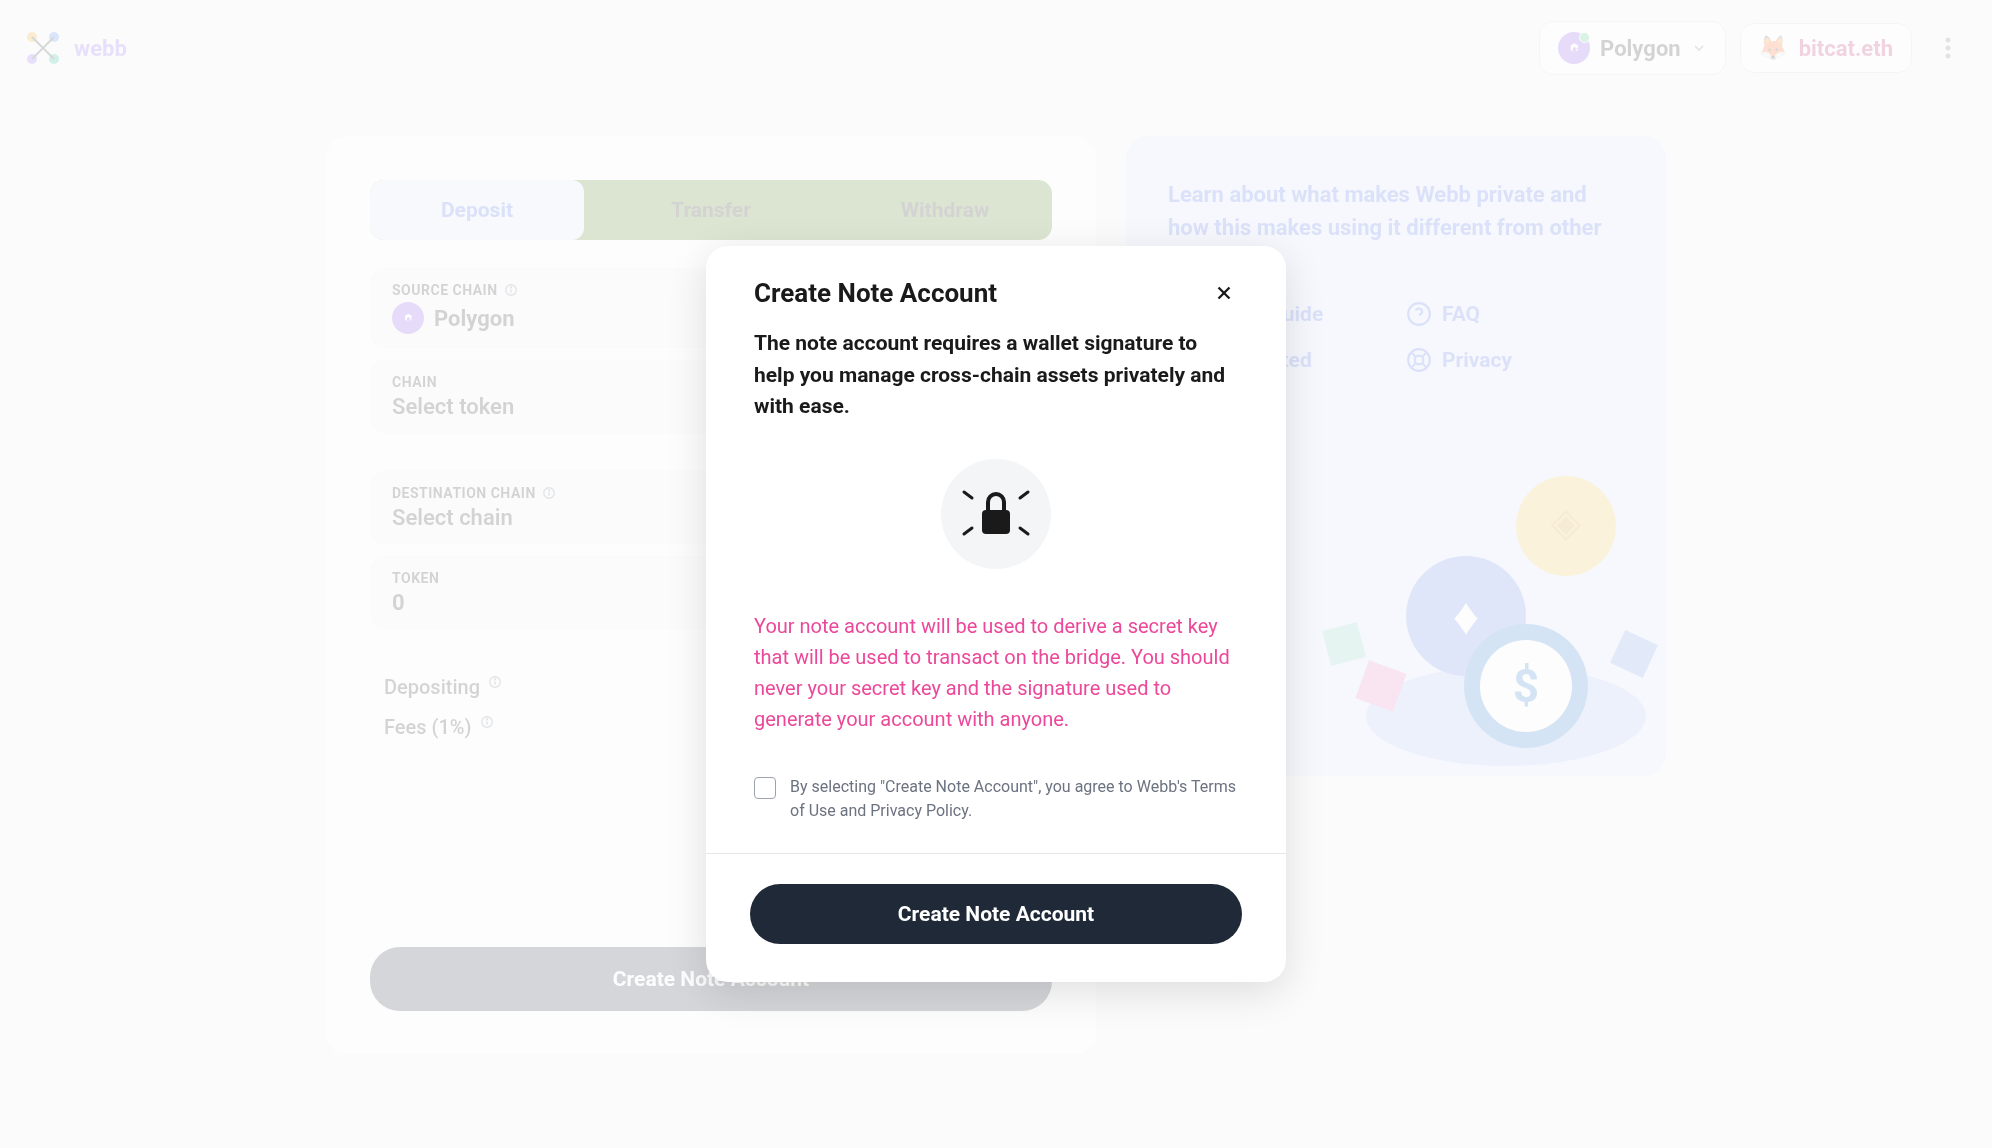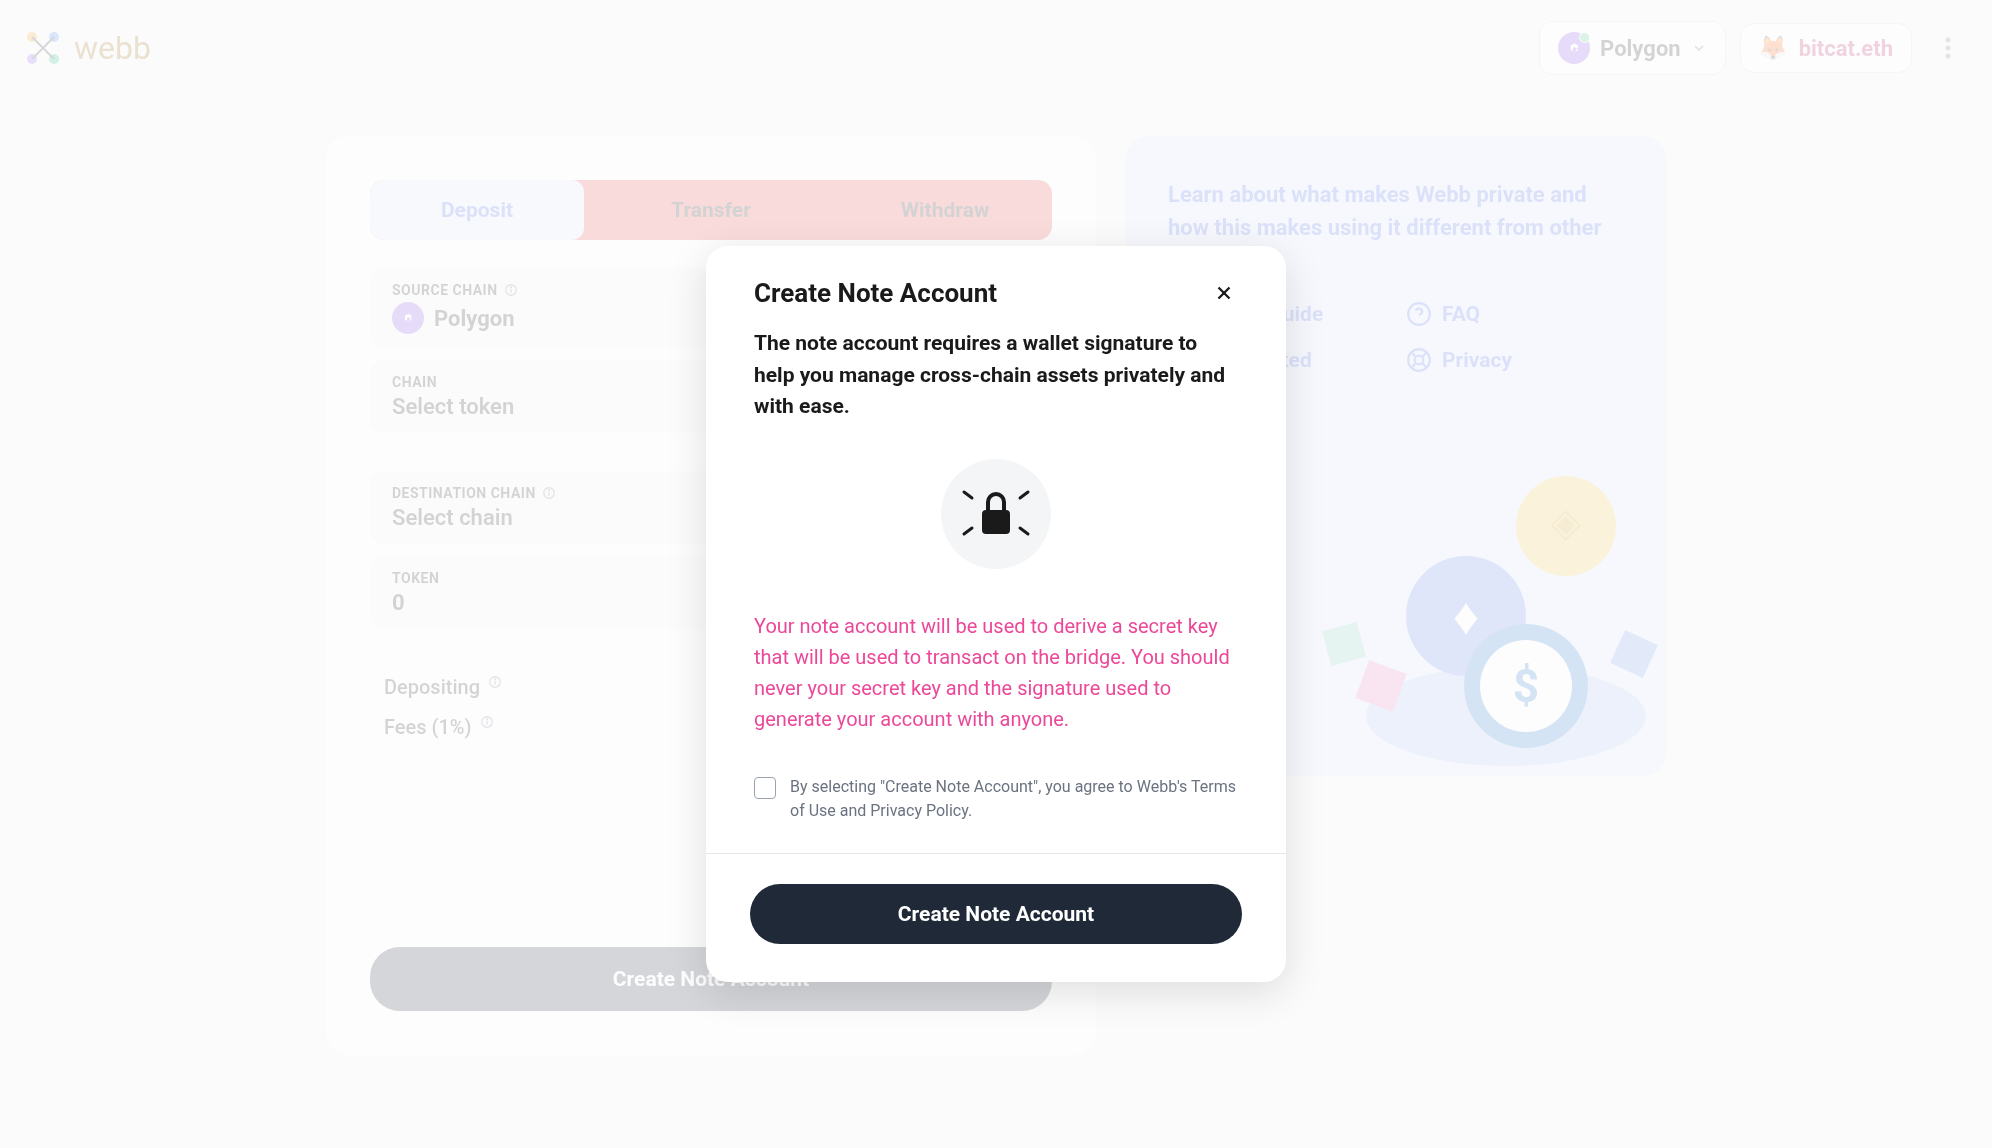--- a/index.html
+++ b/index.html
@@ -26,23 +26,23 @@
     .logo-group {
       display: flex;
       align-items: center;
       gap: 10px;
     }
     .logo-icon {
       width: 42px;
       height: 42px;
     }
     .logo-text {
-      font-size: 32px;
-      font-weight: 400;
-      color: #a16207;
+      font-size: 22px;
+      font-weight: 700;
+      color: #8b5cf6;
     }
     .header-right {
       display: flex;
       align-items: center;
       gap: 14px;
     }
     .chain-selector {
       display: flex;
       align-items: center;
       gap: 10px;
@@ -116,21 +116,21 @@
       background: white;
       border-radius: 22px;
       padding: 44px;
     }
     .deposit-card {
       width: 770px;
     }
     .tabs {
       display: flex;
       border-radius: 14px;
-      background: #ef4444;
+      background: #4d7c0f;
       padding: 0;
       overflow: hidden;
       margin-bottom: 28px;
       gap: 20px;
     }
     .tab {
       flex: 1;
       padding: 18px;
       text-align: center;
       font-size: 21px;

